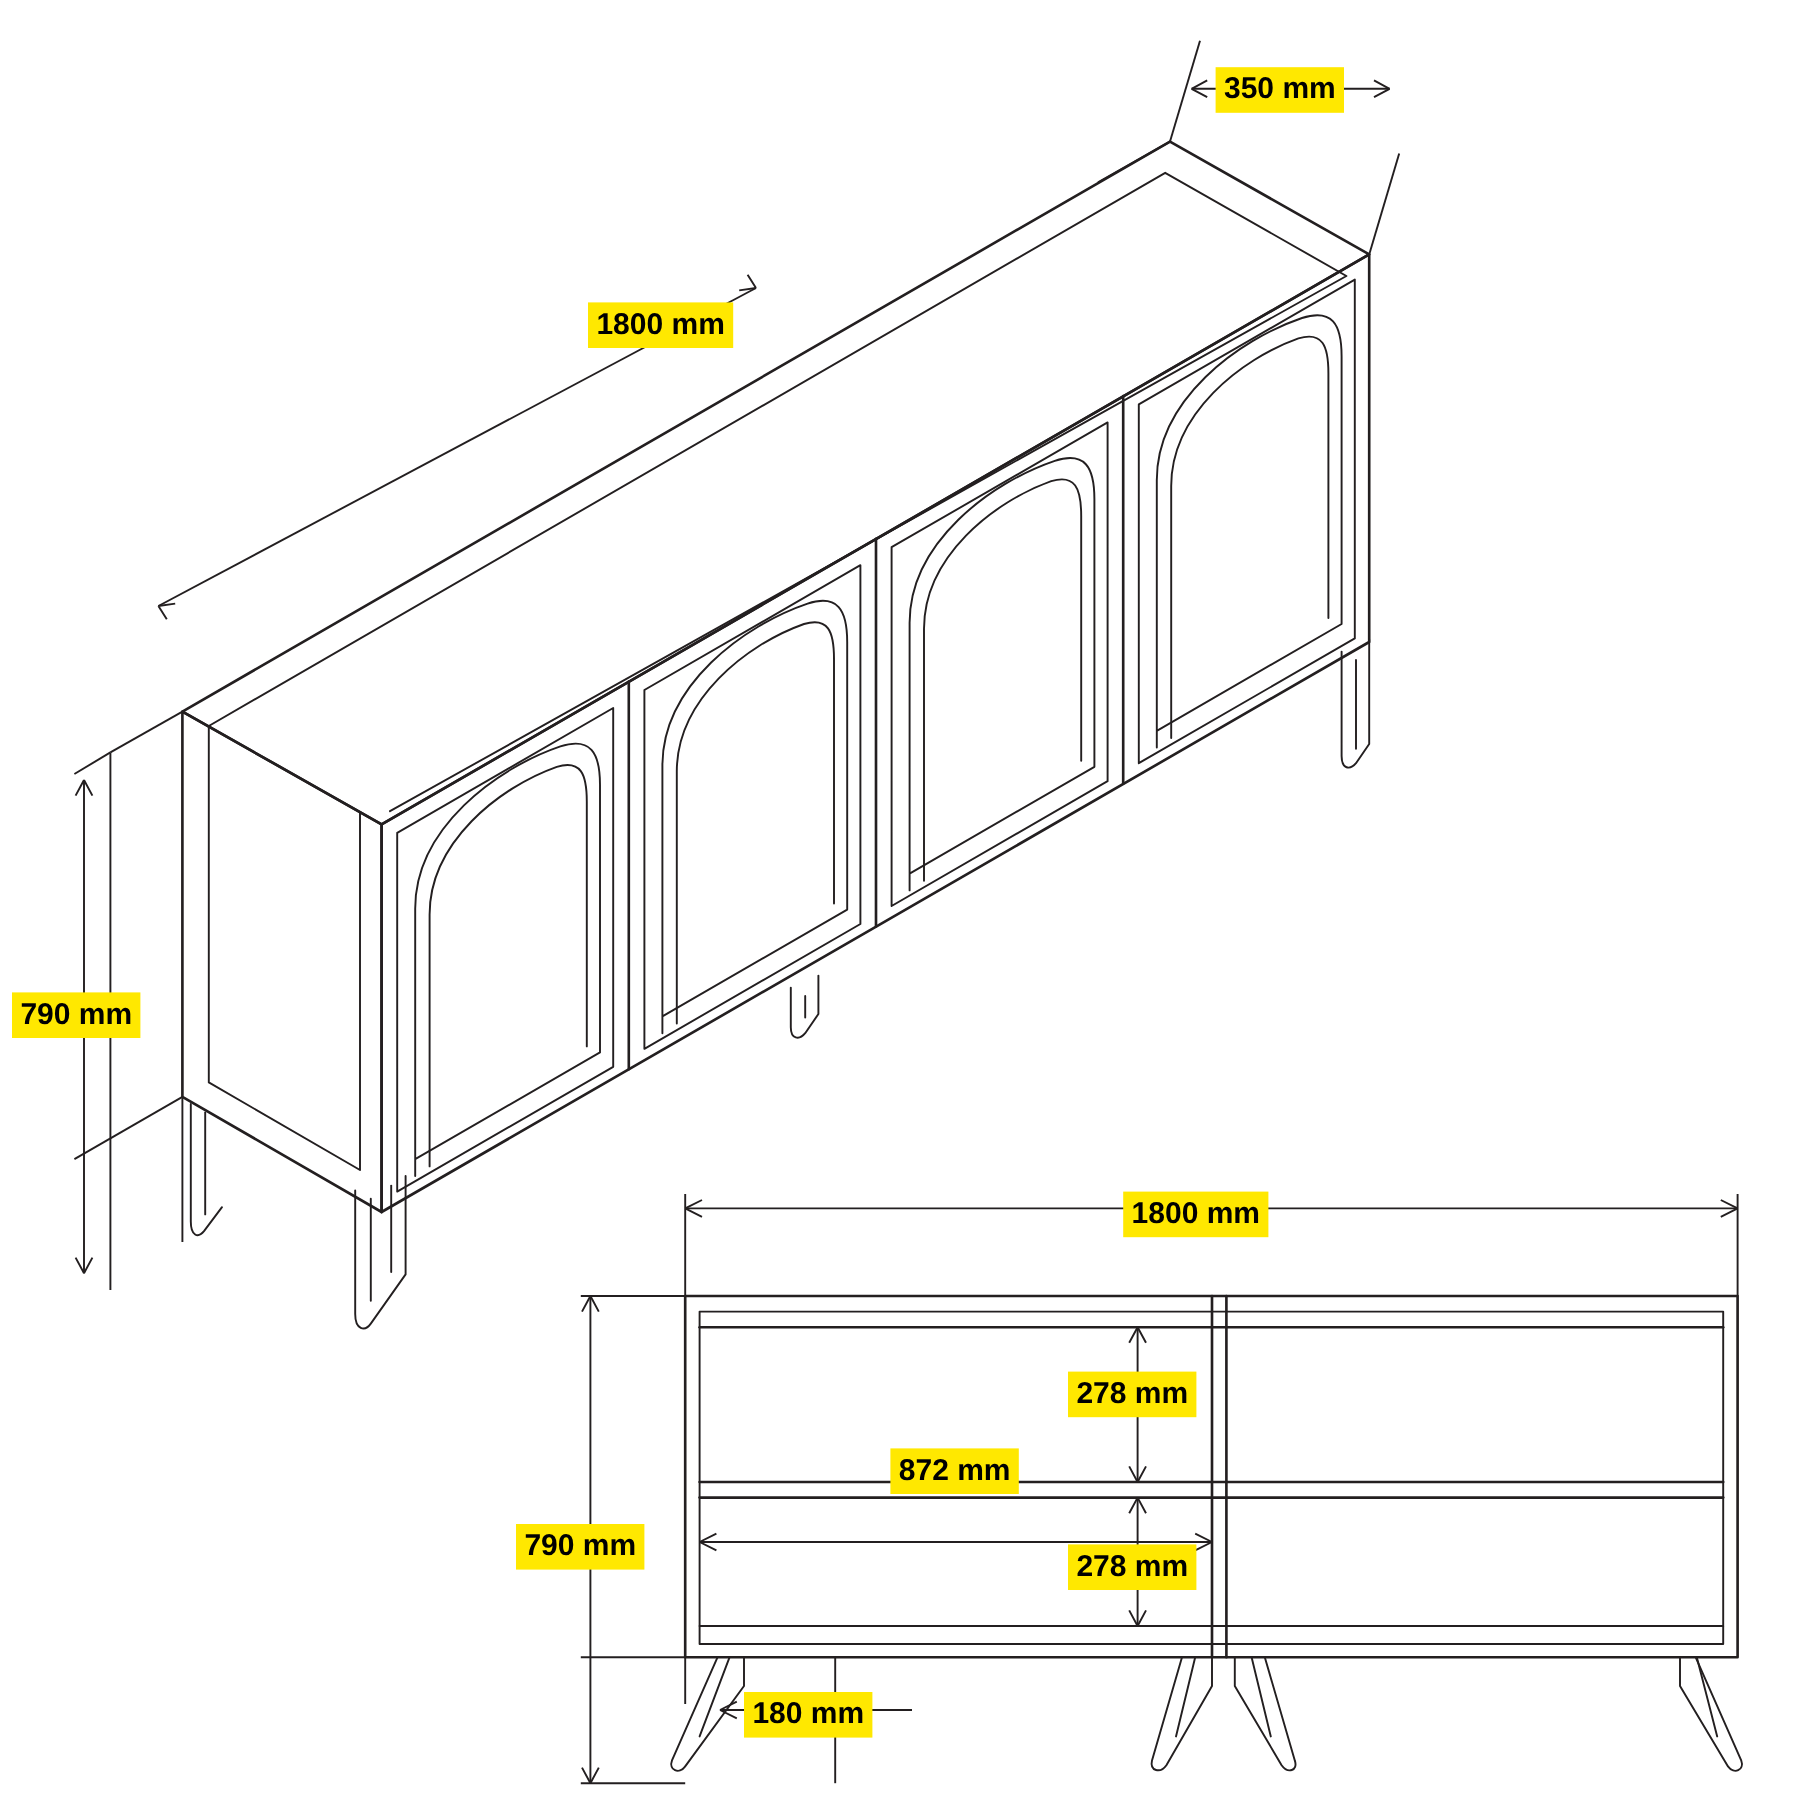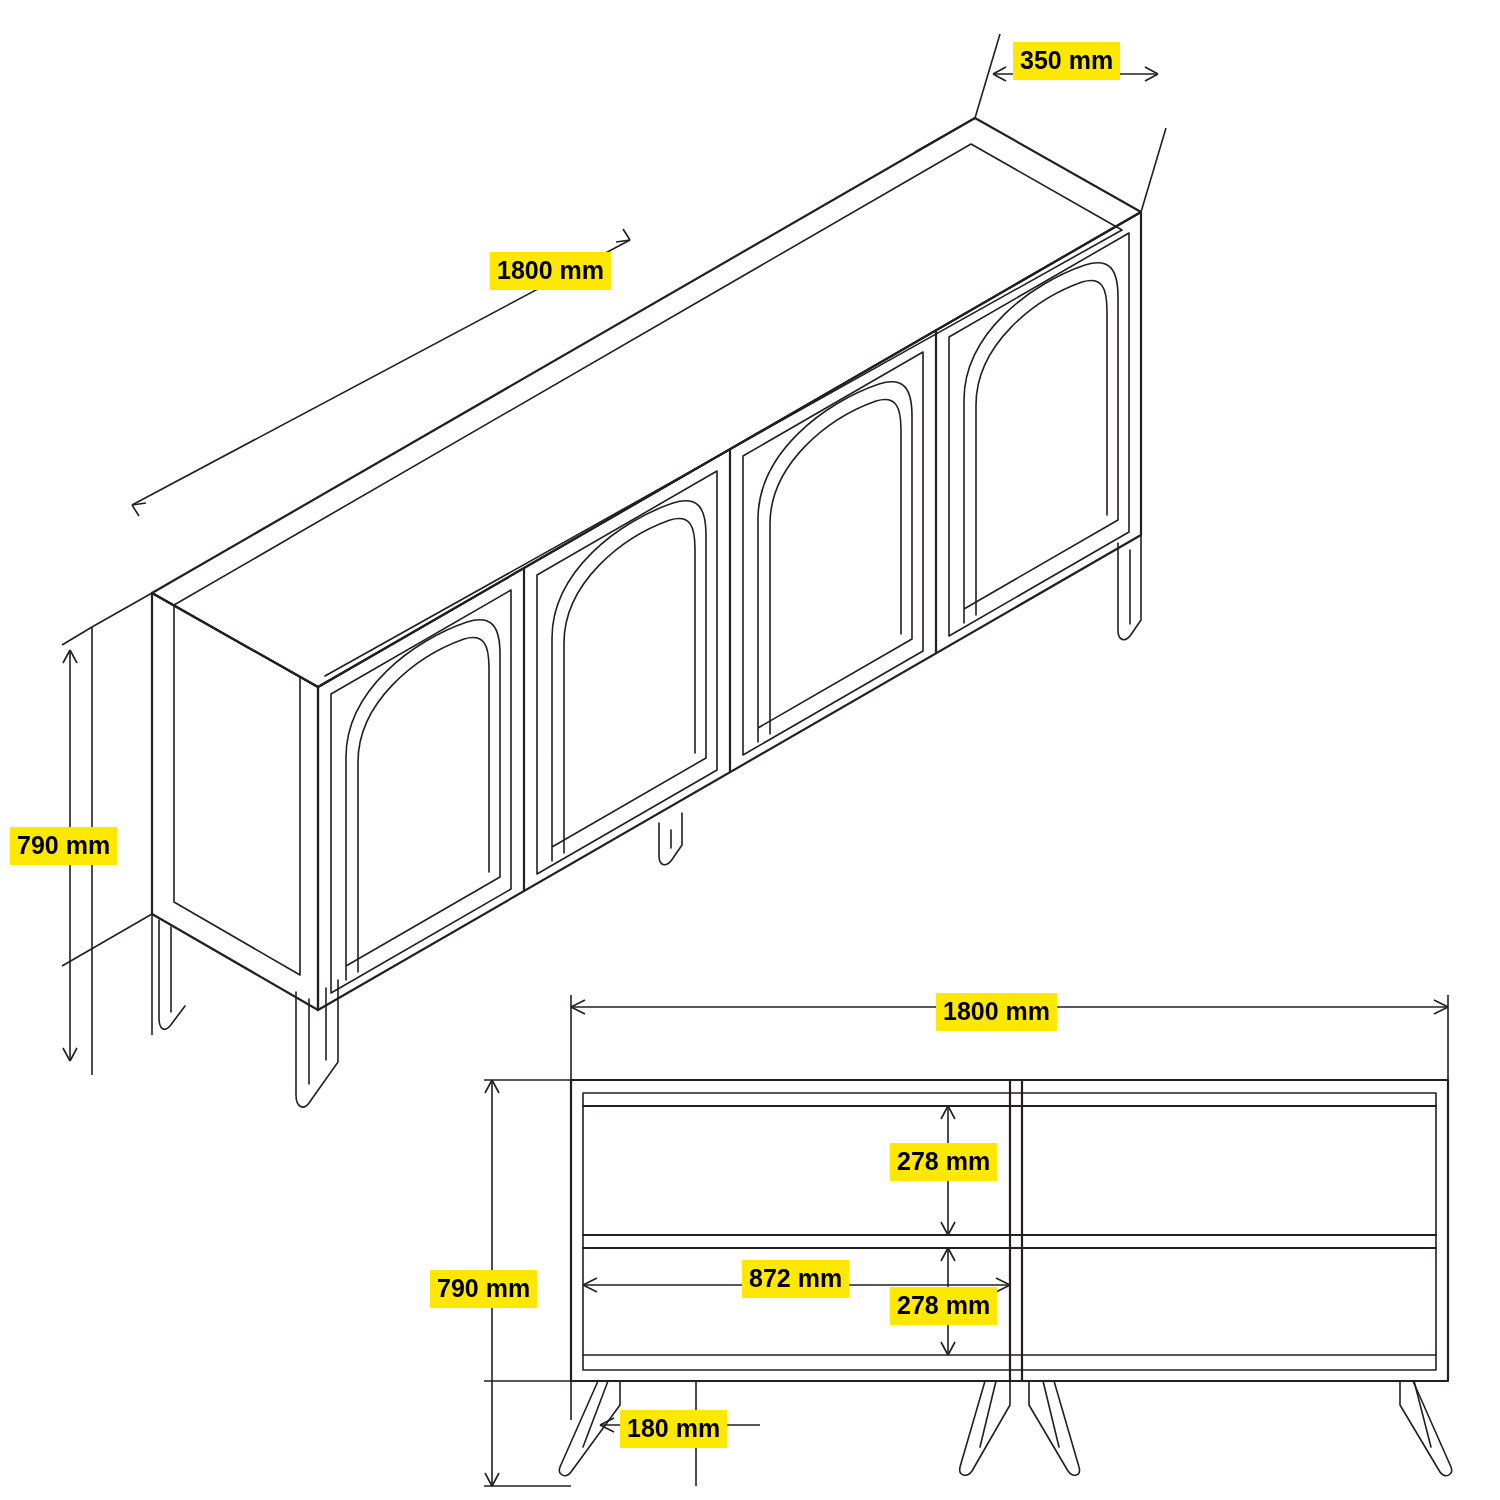--- a/index.html
+++ b/index.html
@@ -183,31 +183,31 @@
 
       <path class="dim" d="M 571,1381 L 571,1420"></path>
       <path class="dim" d="M 696,1381 L 696,1486"></path>
       <path class="dim" d="M 600,1425 L 760,1425"></path>
       <path class="dim" d="M 600,1425 L 614,1418 M 600,1425 L 614,1432"></path>
       <path class="dim" d="M 696,1425 L 683,1418 M 696,1425 L 683,1432"></path>
 
     </g>
   </svg>
 
-  <div class="label" style="left:1013px; top:42px;">350 mm</div>
+  <div class="label" style="left:1013px; top:56px;">350 mm</div>
 
   <div class="label" style="left:490px; top:252px;">1800 mm</div>
 
   <div class="label" style="left:10px; top:827px;">790 mm</div>
 
   <div class="label" style="left:936px; top:993px;">1800 mm</div>
 
   <div class="label" style="left:890px; top:1143px;">278 mm</div>
 
   <div class="label" style="left:430px; top:1270px;">790 mm</div>
 
-  <div class="label" style="left:742px; top:1260px;">872 mm</div>
+  <div class="label" style="left:742px; top:1207px;">872 mm</div>
 
   <div class="label" style="left:890px; top:1287px;">278 mm</div>
 
   <div class="label" style="left:620px; top:1410px;text-align:center;">180 mm</div>
 
 </div>
 
 </body></html>

